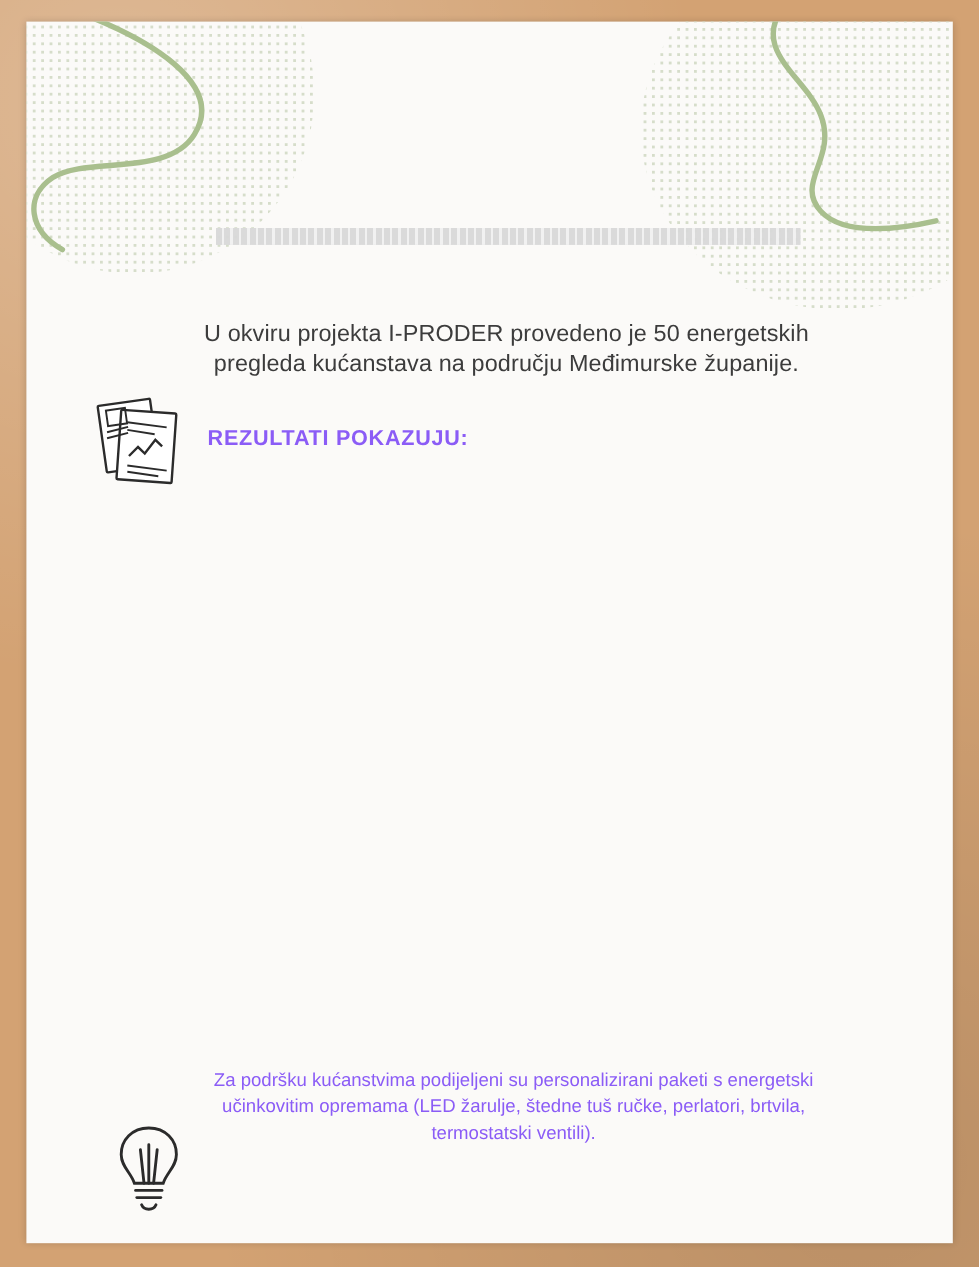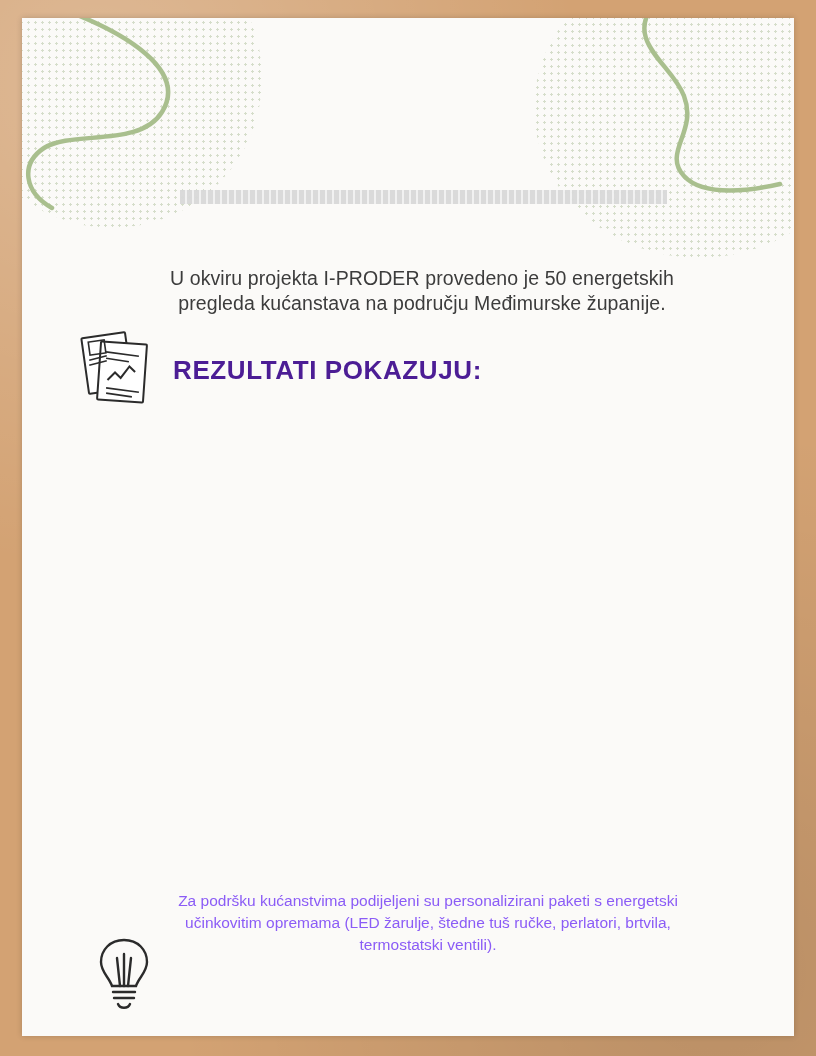--- a/index.html
+++ b/index.html
@@ -129,24 +129,24 @@
   }
   .newspaper-icon {
     position: absolute;
     left: 0;
     top: 0;
   }
   .results-title {
     position: absolute;
     left: 96px;
     top: 32px;
-    font-size: 26px;
+    font-size: 18px;
     font-weight: bold;
     letter-spacing: 0.6px;
-    color: #4c1d95;
+    color: #8b5cf6;
   }
 
   
   .closing {
     position: absolute;
     left: 120px;
     top: 856px;
     width: 572px;
     text-align: center;
     font-size: 15.5px;

